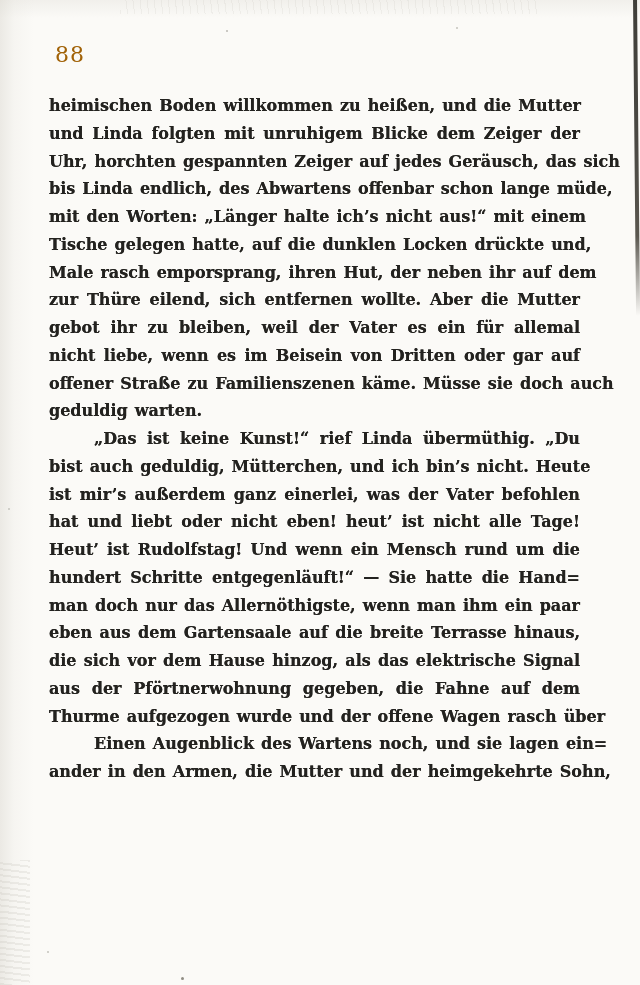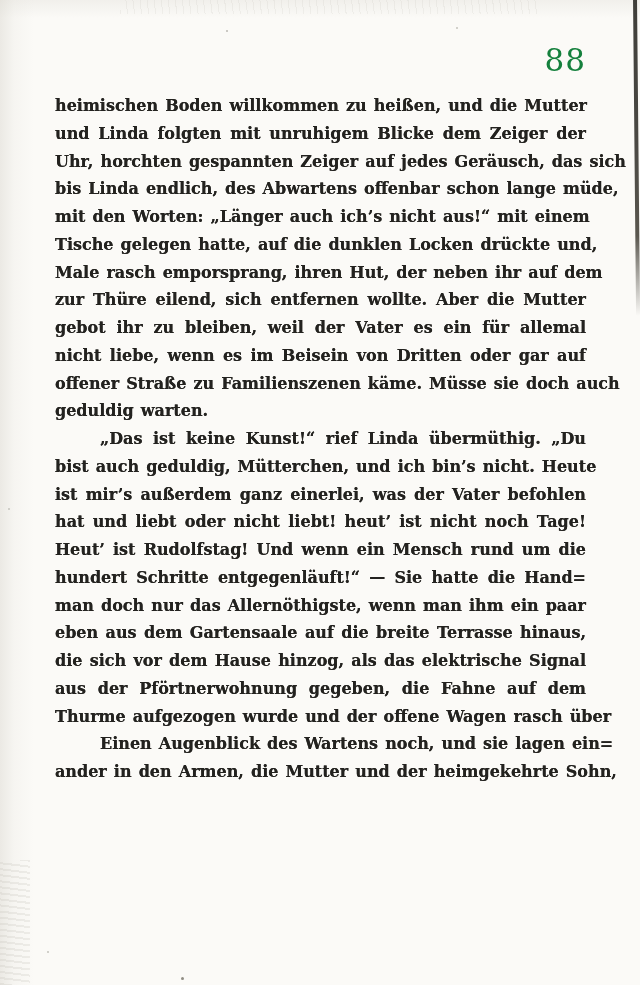--- a/index.html
+++ b/index.html
@@ -16,30 +16,30 @@
       linear-gradient(to bottom, rgba(222,220,213,0.35) 0px, rgba(250,249,246,0) 18px),
       #fbfaf7;
     font-family: "DejaVu Serif", "Liberation Serif", serif;
     color: #23221f;
   }
   .page-number {
     position: absolute;
     top: 42px;
     left: 55px;
     width: 531px;
-    text-align: right;
-    font-size: 31px;
+    text-align: left;
+    font-size: 22px;
     font-weight: 400;
-    color: #15803d;
+    color: #a16207;
     letter-spacing: 1px;
   }
   .text-block {
     position: absolute;
     top: 92px;
-    left: 55px;
+    left: 49px;
     width: 531px;
     font-size: 16px;
     font-weight: 700;
     line-height: 27.75px;
     
     text-shadow: 0 0 0.55px rgba(35,34,31,0.85);
     word-spacing: 1.5px;
   }
   .line {
     height: 27.75px;
@@ -106,32 +106,32 @@
 <div class="speck s4"></div>
 <div class="speck s5"></div>
 
 <div class="page-number">88</div>
 
 <div class="text-block">
     <div class="line">heimischen Boden willkommen zu heißen, und die Mutter</div>
     <div class="line">und Linda folgten mit unruhigem Blicke dem Zeiger der</div>
     <div class="line">Uhr, horchten gespannten Zeiger auf jedes Geräusch, das sich</div>
     <div class="line">bis Linda endlich, des Abwartens offenbar schon lange müde,</div>
-    <div class="line">mit den Worten: „Länger auch ich’s nicht aus!“ mit einem</div>
+    <div class="line">mit den Worten: „Länger halte ich’s nicht aus!“ mit einem</div>
     <div class="line">Tische gelegen hatte, auf die dunklen Locken drückte und,</div>
     <div class="line">Male rasch emporsprang, ihren Hut, der neben ihr auf dem</div>
     <div class="line">zur Thüre eilend, sich entfernen wollte.  Aber die Mutter</div>
     <div class="line">gebot ihr zu bleiben, weil der Vater es ein für allemal</div>
     <div class="line">nicht liebe, wenn es im Beisein von Dritten oder gar auf</div>
     <div class="line">offener Straße zu Familienszenen käme.  Müsse sie doch auch</div>
     <div class="line para-end">geduldig warten.</div>
     <div class="line indent">„Das ist keine Kunst!“  rief Linda übermüthig.  „Du</div>
     <div class="line">bist auch geduldig, Mütterchen, und ich bin’s nicht.  Heute</div>
     <div class="line">ist mir’s außerdem ganz einerlei, was der Vater befohlen</div>
-    <div class="line">hat und liebt oder nicht liebt! heut’ ist nicht noch Tage!</div>
+    <div class="line">hat und liebt oder nicht eben! heut’ ist nicht alle Tage!</div>
     <div class="line">Heut’ ist Rudolfstag!  Und wenn ein Mensch rund um die</div>
     <div class="line">hundert Schritte entgegenläuft!“ — Sie hatte die Hand=</div>
     <div class="line">man doch nur das Allernöthigste, wenn man ihm ein paar</div>
     <div class="line">eben aus dem Gartensaale auf die breite Terrasse hinaus,</div>
     <div class="line">die sich vor dem Hause hinzog, als das elektrische Signal</div>
     <div class="line">aus der Pförtnerwohnung gegeben, die Fahne auf dem</div>
     <div class="line">Thurme aufgezogen wurde und der offene Wagen rasch über</div>
     <div class="line indent">Einen Augenblick des Wartens noch, und sie lagen ein=</div>
     <div class="line">ander in den Armen, die Mutter und der heimgekehrte Sohn,</div>
   </div>

